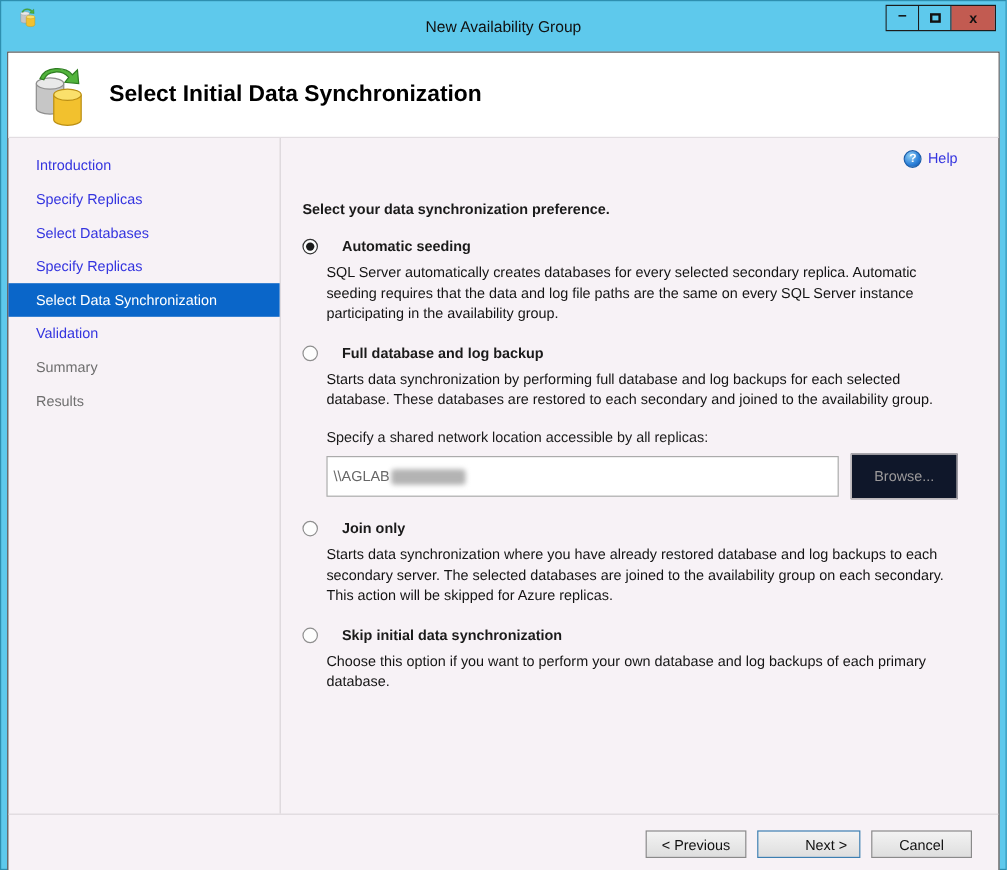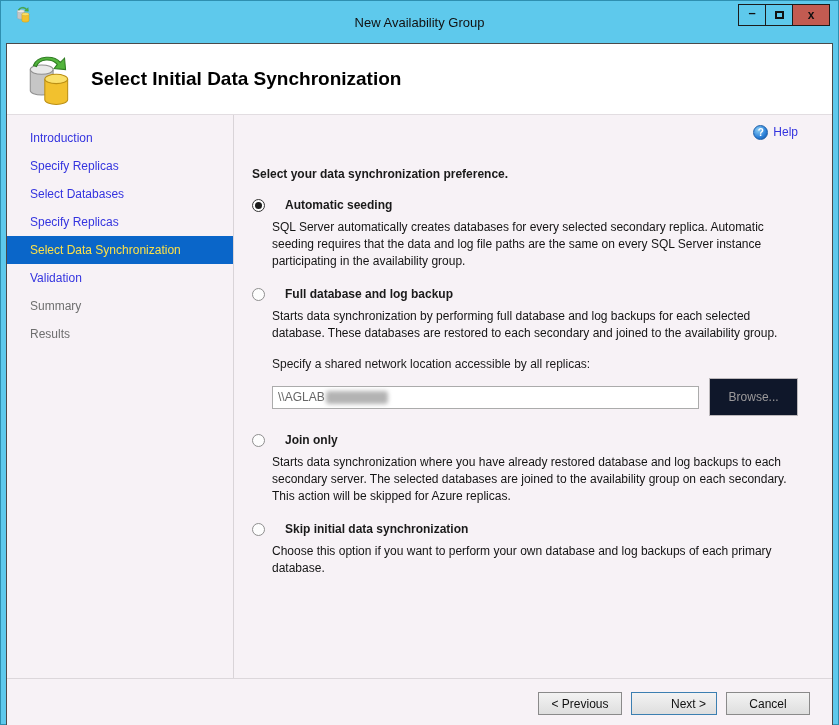--- a/index.html
+++ b/index.html
@@ -25,40 +25,40 @@
   
   .dialog { height:686px; background:#f7f2f6; border:1px solid #4a4a4a; display:flex; flex-direction:column; }
   .header { height:71px; background:#ffffff; border-bottom:1px solid #e2dde1; display:flex; align-items:center; flex:none; }
   .header-icon { width:54px; height:54px; margin:2px 14px 0 16px; flex:none; }
   .header-title { font-size:19px; font-weight:bold; color:#000; }
   
   .bodyrow { flex:1; display:flex; min-height:0; }
   .sidebar { width:227px; flex:none; border-right:1px solid #d9d4d8; padding-top:9px; }
   .nav-item { height:28px; display:flex; align-items:center; padding-left:23px; cursor:pointer; }
   .nav-item.link { color:#3434df; }
-  .nav-item.selected { background:#0a66c9; color:#fde047; }
+  .nav-item.selected { background:#0a66c9; color:#ffffff; }
   .nav-item.disabled { color:#6f6f6f; cursor:default; }
   .main { flex:1; padding:8px 34px 0 18px; overflow:hidden; }
   .help-row { display:flex; justify-content:flex-end; align-items:center; height:18px; }
   .help-link { display:flex; align-items:center; gap:5px; color:#3434df; cursor:pointer; }
   .help-icon { width:15px; height:15px; border-radius:50%; flex:none;
                background:radial-gradient(circle at 35% 30%, #8fd0f5, #2a7fd8 60%, #15509c);
                color:#fff; font-size:10px; font-weight:bold; display:flex; align-items:center; justify-content:center;
                border:1px solid #1b5ea8; }
   .pref-heading { font-weight:bold; margin-top:26px; }
   .option { margin-top:17px; }
   .option-head { display:flex; align-items:center; gap:20px; cursor:pointer; }
   .radio { width:13px; height:13px; border:1px solid #8f8f8f; border-radius:50%; background:#fdfdfd; flex:none; }
   .radio.checked { border-color:#333; }
   .radio.checked::after { content:''; display:block; width:7px; height:7px; margin:2px; border-radius:50%; background:#1b1b1b; }
   .option-label { font-weight:bold; }
   .option-desc { margin:7px 0 0 20px; line-height:1.42; color:#141414; max-width:545px; }
   .share-block { margin:15px 0 0 20px; }
   .share-row { display:flex; align-items:center; margin-top:7px; }
-  .share-input { width:442px; height:23px; background:#fff; border:1px solid #ababab; display:flex; align-items:center;
+  .share-input { width:442px; height:34px; background:#fff; border:1px solid #ababab; display:flex; align-items:center;
                  padding:0 5px; color:#666; overflow:hidden; white-space:nowrap; }
   .redacted { display:inline-block; width:62px; height:13px; margin-left:1px; background:#b3b3b3;
               border-radius:3px; filter:blur(2px); }
   .browse-btn { margin-left:10px; width:92px; height:38px; background:#0f172a; border:1px solid #bcb8bb;
                 color:#9c9a9b; font-size:12px; font-family:inherit; }
   
   .footer { flex:none; height:50px; border-top:1px solid #dcd7db; display:flex; align-items:center;
             justify-content:flex-end; padding-right:22px; gap:9px; }
   .btn { height:23px; min-width:84px; padding:0 10px; font-size:12px; font-family:inherit;
          background:linear-gradient(#f3f3f3,#dedede); border:1px solid #8a8a8a; color:#111; cursor:pointer; }

